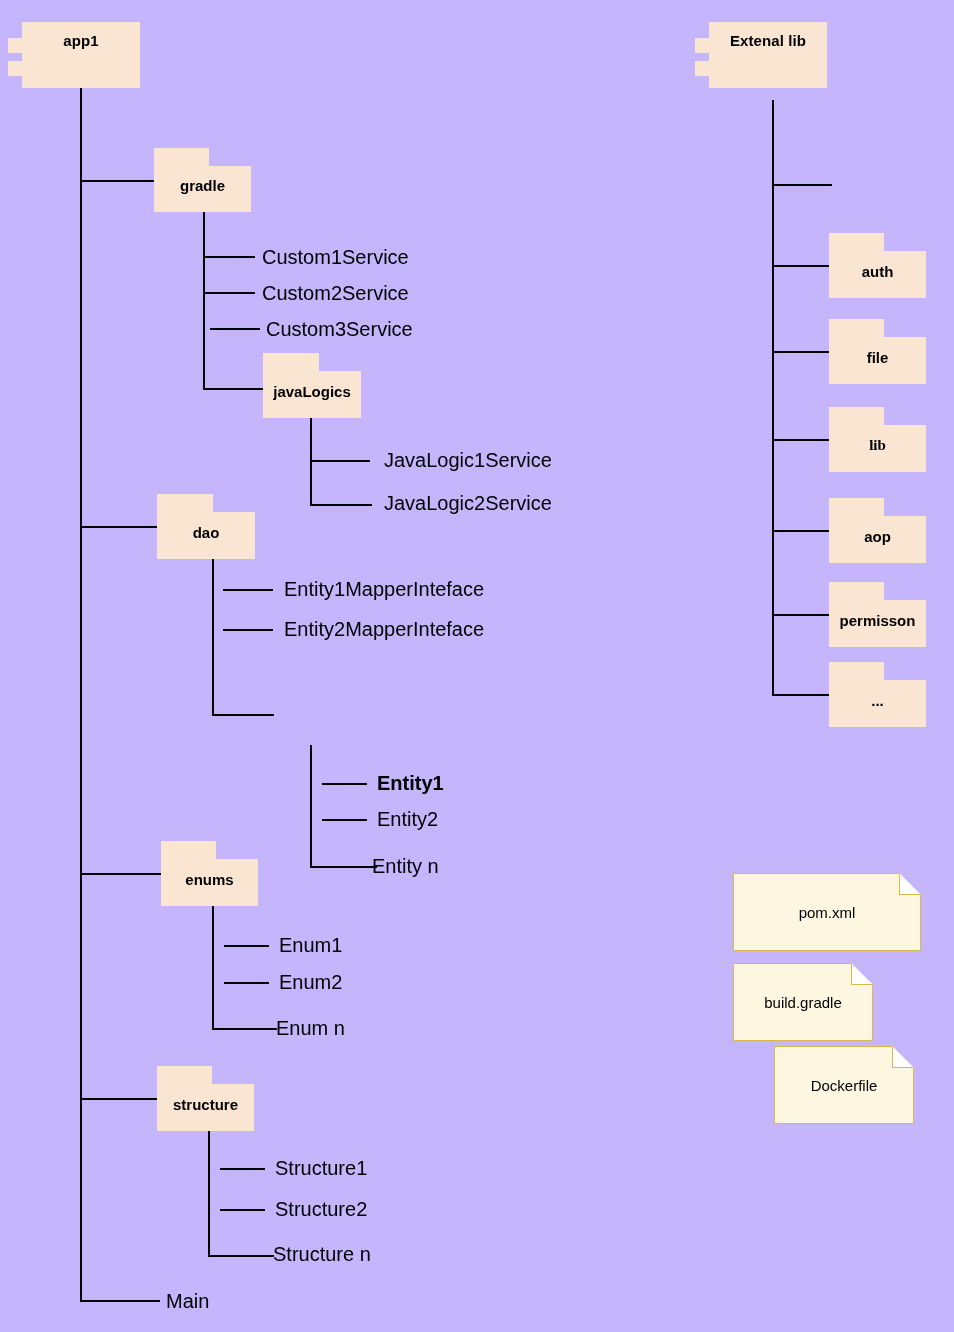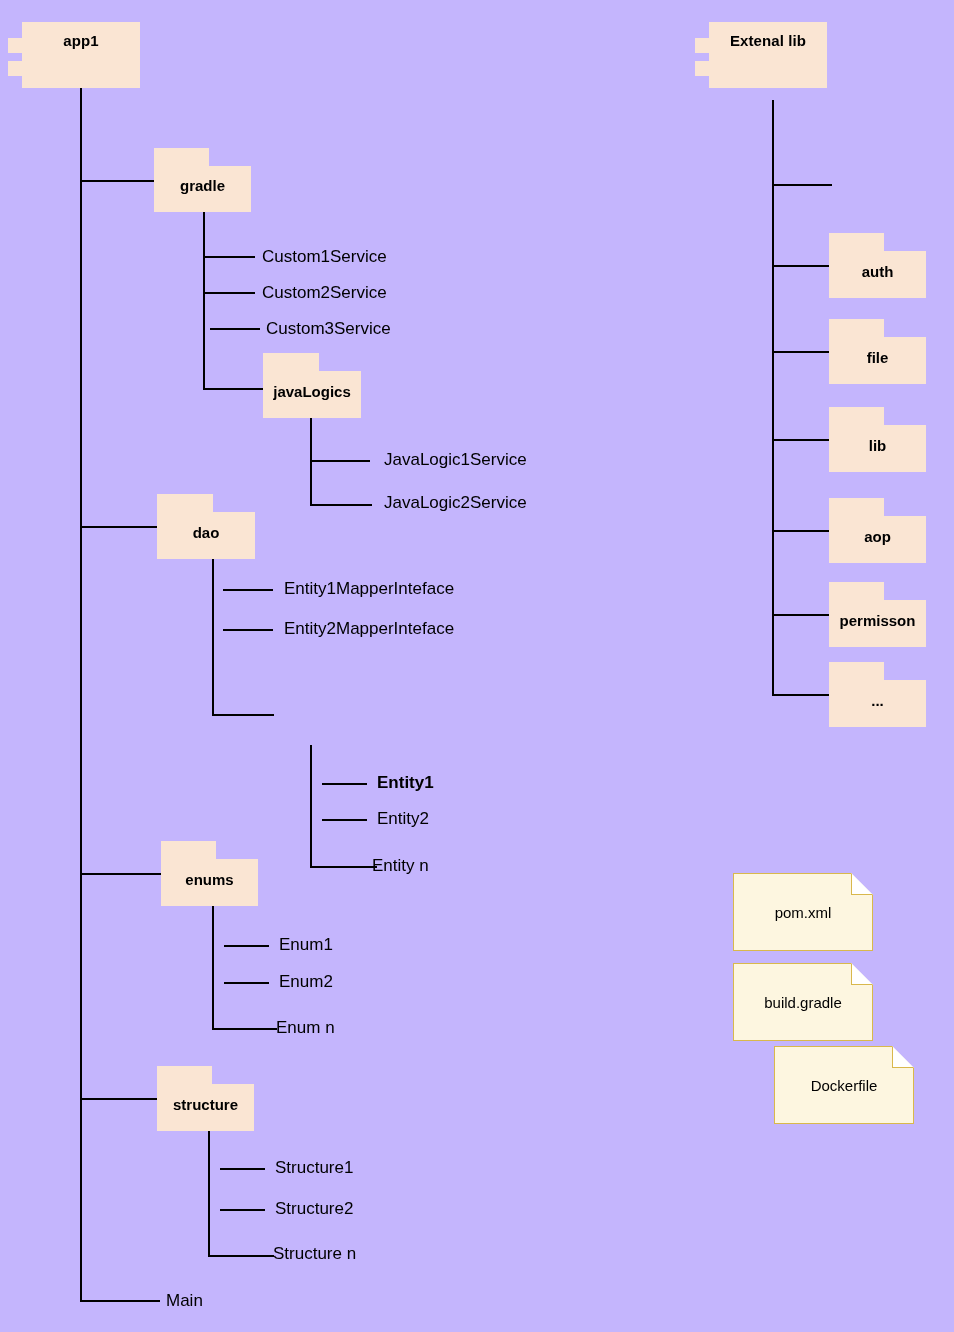--- a/index.html
+++ b/index.html
@@ -100,21 +100,21 @@
     margin-top: 5px;
     text-align: center;
     font-size: 15px;
     font-weight: bold;
     color: #000000;
   }
 
   
   .leaf {
     position: absolute;
-    font-size: 17px;
+    font-size: 20px;
     color: #000000;
     white-space: nowrap;
     line-height: 16px;
   }
 
   
   .note {
     position: absolute;
     width: 140px;
     height: 78px;
@@ -256,21 +256,21 @@
   </div>
 
   <div class="hline" style="left:774px; top:351px; width:58px;"></div>
   <div class="folder" style="left:829px; top:319px; width:97px; height:65px;">
     <div class="ftab"></div>
     <div class="fbody"></div>
     <div class="flabel">file</div>
   </div>
 
   <div class="hline" style="left:774px; top:439px; width:58px;"></div>
-  <div class="folder" style="left:829px; top:407px; width:97px; height:65px;">
+  <div class="folder" style="left:829px; top:407px; width:97px; height:65px;font-family:Liberation Serif, serif;">
     <div class="ftab"></div>
     <div class="fbody"></div>
     <div class="flabel">lib</div>
   </div>
 
   <div class="hline" style="left:774px; top:530px; width:58px;"></div>
   <div class="folder" style="left:829px; top:498px; width:97px; height:65px;">
     <div class="ftab"></div>
     <div class="fbody"></div>
     <div class="flabel">aop</div>
@@ -282,21 +282,21 @@
     <div class="fbody"></div>
     <div class="flabel">permisson</div>
   </div>
 
   <div class="folder" style="left:829px; top:662px; width:97px; height:65px;">
     <div class="ftab"></div>
     <div class="fbody"></div>
     <div class="flabel">...</div>
   </div>
 
-  <div class="note" style="left:733px; top:873px;">
+  <div class="note" style="left:733px; top:873px;padding-left:48px;">
     <div class="paper"></div>
     <div class="fold"></div>
     <div class="ntext">pom.xml</div>
   </div>
 
   <div class="note" style="left:733px; top:963px;">
     <div class="paper"></div>
     <div class="fold"></div>
     <div class="ntext">build.gradle</div>
   </div>

